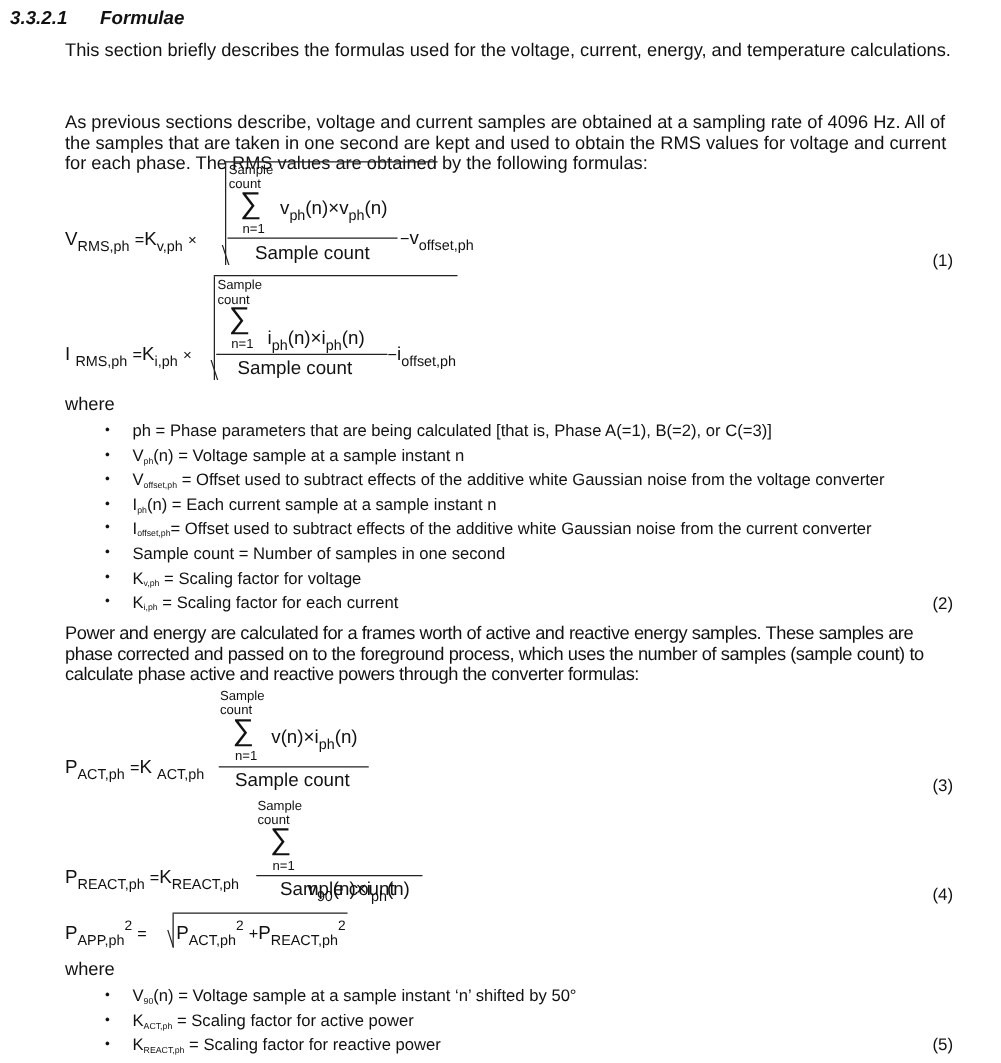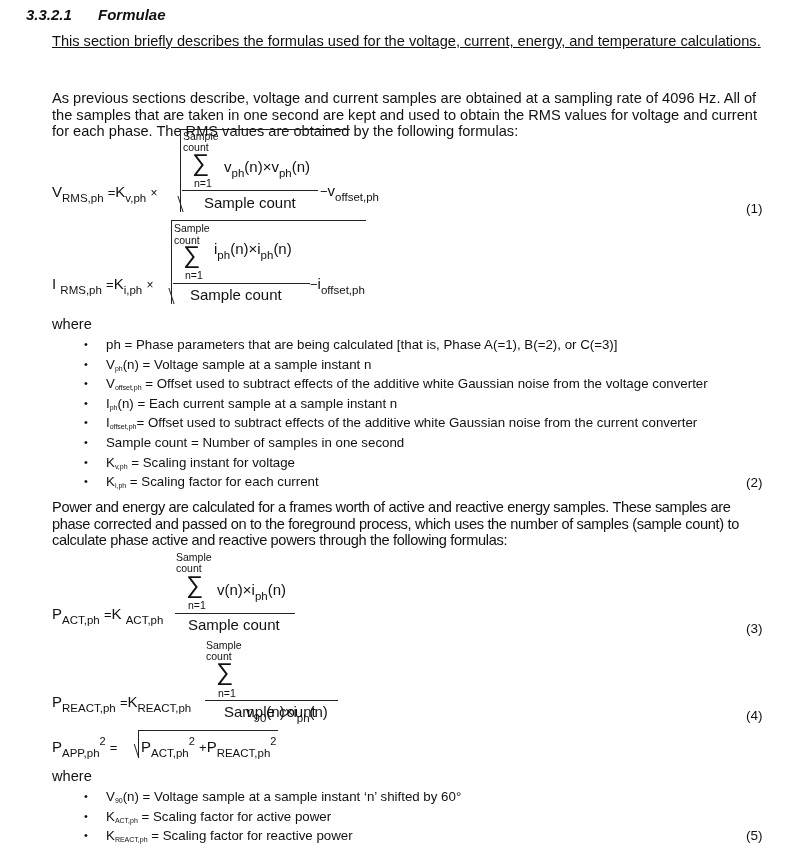--- a/index.html
+++ b/index.html
@@ -1,19 +1,19 @@
 <!DOCTYPE html>
 <html><head>
 <meta charset="utf-8">
 <style>
   html, body { margin:0; padding:0; background:#ffffff; }
   body { width:801px; height:850px; position:relative; overflow:hidden;
          font-family:"Liberation Sans", sans-serif; color:#111; }
   .abs { position:absolute; white-space:nowrap; }
-  .heading { left:8px; top:6px; font-size:15px; font-weight:bold; font-style:italic;margin-left:18px; }
+  .heading { left:8px; top:6px; font-size:15px; font-weight:bold; font-style:italic; }
   .heading .num { display:inline-block; width:72px; }
   .para { left:52px; font-size:14.6px; line-height:16.5px; white-space:normal; width:720px; }
   .para.narrow { letter-spacing:-0.35px; }
   .where { left:52px; font-size:14.6px; }
   .bullets { left:84px; font-size:13.3px; }
   .bullets .row { height:19.6px; line-height:19.6px; position:relative; }
   .bullets .dot { position:absolute; left:0; top:0; font-size:11px; }
   .bullets .txt { position:absolute; left:22px; top:0; }
   .tiny { font-size:7px; vertical-align:-2px; }
   .eqno { left:746px; font-size:13.5px; }
@@ -28,21 +28,21 @@
   .rootv { position:absolute; border-left:1.2px solid #222; }
   .roottop { position:absolute; height:1.2px; background:#222; }
 </style>
 </head>
 <body>
 
 <div class="abs heading">
   <span class="num">3.3.2.1</span><span>Formulae</span>
 </div>
 
-<div class="abs para" style="top:33px;text-decoration:underline;">This section briefly describes the formulas used for the voltage, current, energy, and temperature calculations.</div>
+<div class="abs para" style="top:33px;">This section briefly describes the formulas used for the voltage, current, energy, and temperature calculations.</div>
 <div class="abs para" style="top:90px;">As previous sections describe, voltage and current samples are obtained at a sampling rate of 4096 Hz. All of the samples that are taken in one second are kept and used to obtain the RMS values for voltage and current for each phase. The RMS values are obtained by the following formulas:</div>
 
 <div>
   <div class="abs m" style="left:52px; top:183px;">
     <span>V</span><span class="sub">RMS,ph</span>
     <span style="font-size:13px;">=</span><span>K</span><span class="sub">v,ph</span>
     <span style="font-size:12px;">×</span>
   </div>
   <div class="rootv" style="left:180px; top:130px; height:82px;"></div>
   <div class="abs" style="left:173px; top:196px; width:7px; height:16px; border-right:1.2px solid #222; transform:skewX(18deg); border-top:none;"></div>
@@ -67,21 +67,21 @@
     <span style="font-size:13px;">=</span><span>K</span><span class="sub">i,ph</span>
     <span style="font-size:12px;">×</span>
   </div>
   <div class="rootv" style="left:171px; top:221px; height:83px;"></div>
   <div class="abs" style="left:164px; top:288px; width:7px; height:16px; border-right:1.2px solid #222; transform:skewX(18deg);"></div>
   <div class="roottop" style="left:171px; top:220px; width:195px;"></div>
   <div class="abs small" style="left:174px; top:223px;">Sample</div>
   <div class="abs small" style="left:174px; top:235px;">count</div>
   <div class="abs sigma" style="left:183px; top:244px;">∑</div>
   <div class="abs small" style="left:185px; top:270px;">n=1</div>
-  <div class="abs m" style="left:214px; top:240px;text-align:center;">
+  <div class="abs m" style="left:214px; top:262px;text-align:center;">
     <span>i</span><span class="sub">ph</span><span>(n)×</span><span>i</span><span class="sub">ph</span><span>(n)</span>
   </div>
   <div class="bar" style="left:173px; top:283px; width:137px;"></div>
   <div class="abs m" style="left:190px; top:286px;">Sample count</div>
   <div class="abs m" style="left:310px; top:275px;">
     <span style="font-size:13px;">−</span><span>i</span><span class="sub">offset,ph</span>
   </div>
 </div>
 
 <div class="abs eqno" style="top:201px;">(1)</div>
@@ -107,30 +107,30 @@
   <div class="row">
       <span class="dot">•</span>
       <span class="txt"><span>I</span><span class="tiny">offset,ph</span><span>= Offset used to subtract effects of the additive white Gaussian noise from the current converter</span></span>
     </div>
   <div class="row">
       <span class="dot">•</span>
       <span class="txt"><span></span><span class="tiny"></span><span>Sample count = Number of samples in one second</span></span>
     </div>
   <div class="row">
       <span class="dot">•</span>
-      <span class="txt"><span>K</span><span class="tiny">v,ph</span><span> = Scaling instant for voltage</span></span>
+      <span class="txt"><span>K</span><span class="tiny">v,ph</span><span> = Scaling factor for voltage</span></span>
     </div>
   <div class="row">
       <span class="dot">•</span>
       <span class="txt"><span>K</span><span class="tiny">i,ph</span><span> = Scaling factor for each current</span></span>
     </div>
 </div>
 <div class="abs eqno" style="top:475px;">(2)</div>
 
-<div class="abs para narrow" style="top:499px;">Power and energy are calculated for a frames worth of active and reactive energy samples. These samples are phase corrected and passed on to the foreground process, which uses the number of samples (sample count) to calculate phase active and reactive powers through the following formulas:</div>
+<div class="abs para narrow" style="top:499px;">Power and energy are calculated for a frames worth of active and reactive energy samples. These samples are phase corrected and passed on to the foreground process, which uses the number of samples (sample count) to calculate phase active and reactive powers through the converter formulas:</div>
 
 <div>
   <div class="abs m" style="left:52px; top:605px;">
     <span>P</span><span class="sub">ACT,ph</span>
     <span style="font-size:13px;">=</span><span>K</span>&nbsp;<span class="sub">ACT,ph</span>
   </div>
   <div class="abs small" style="left:176px; top:552px;">Sample</div>
   <div class="abs small" style="left:176px; top:563px;">count</div>
   <div class="abs sigma" style="left:186px; top:574px;">∑</div>
   <div class="abs small" style="left:188px; top:600px;">n=1</div>
@@ -170,21 +170,21 @@
   <div class="abs m" style="left:141px; top:735px;">
     <span>P</span><span class="sub">ACT,ph</span><span class="sup">2</span>
     <span style="font-size:13px;">+</span><span>P</span><span class="sub">REACT,ph</span><span class="sup">2</span>
   </div>
 </div>
 
 <div class="abs where" style="top:768px;">where</div>
 <div class="abs bullets" style="top:787px;">
   <div class="row">
       <span class="dot">•</span>
-      <span class="txt"><span>V</span><span class="tiny">90</span><span>(n) = Voltage sample at a sample instant ‘n’ shifted by 60°</span></span>
+      <span class="txt"><span>V</span><span class="tiny">90</span><span>(n) = Voltage sample at a sample instant ‘n’ shifted by 50°</span></span>
     </div>
   <div class="row">
       <span class="dot">•</span>
       <span class="txt"><span>K</span><span class="tiny">ACT,ph</span><span> = Scaling factor for active power</span></span>
     </div>
   <div class="row">
       <span class="dot">•</span>
       <span class="txt"><span>K</span><span class="tiny">REACT,ph</span><span> = Scaling factor for reactive power</span></span>
     </div>
 </div>

